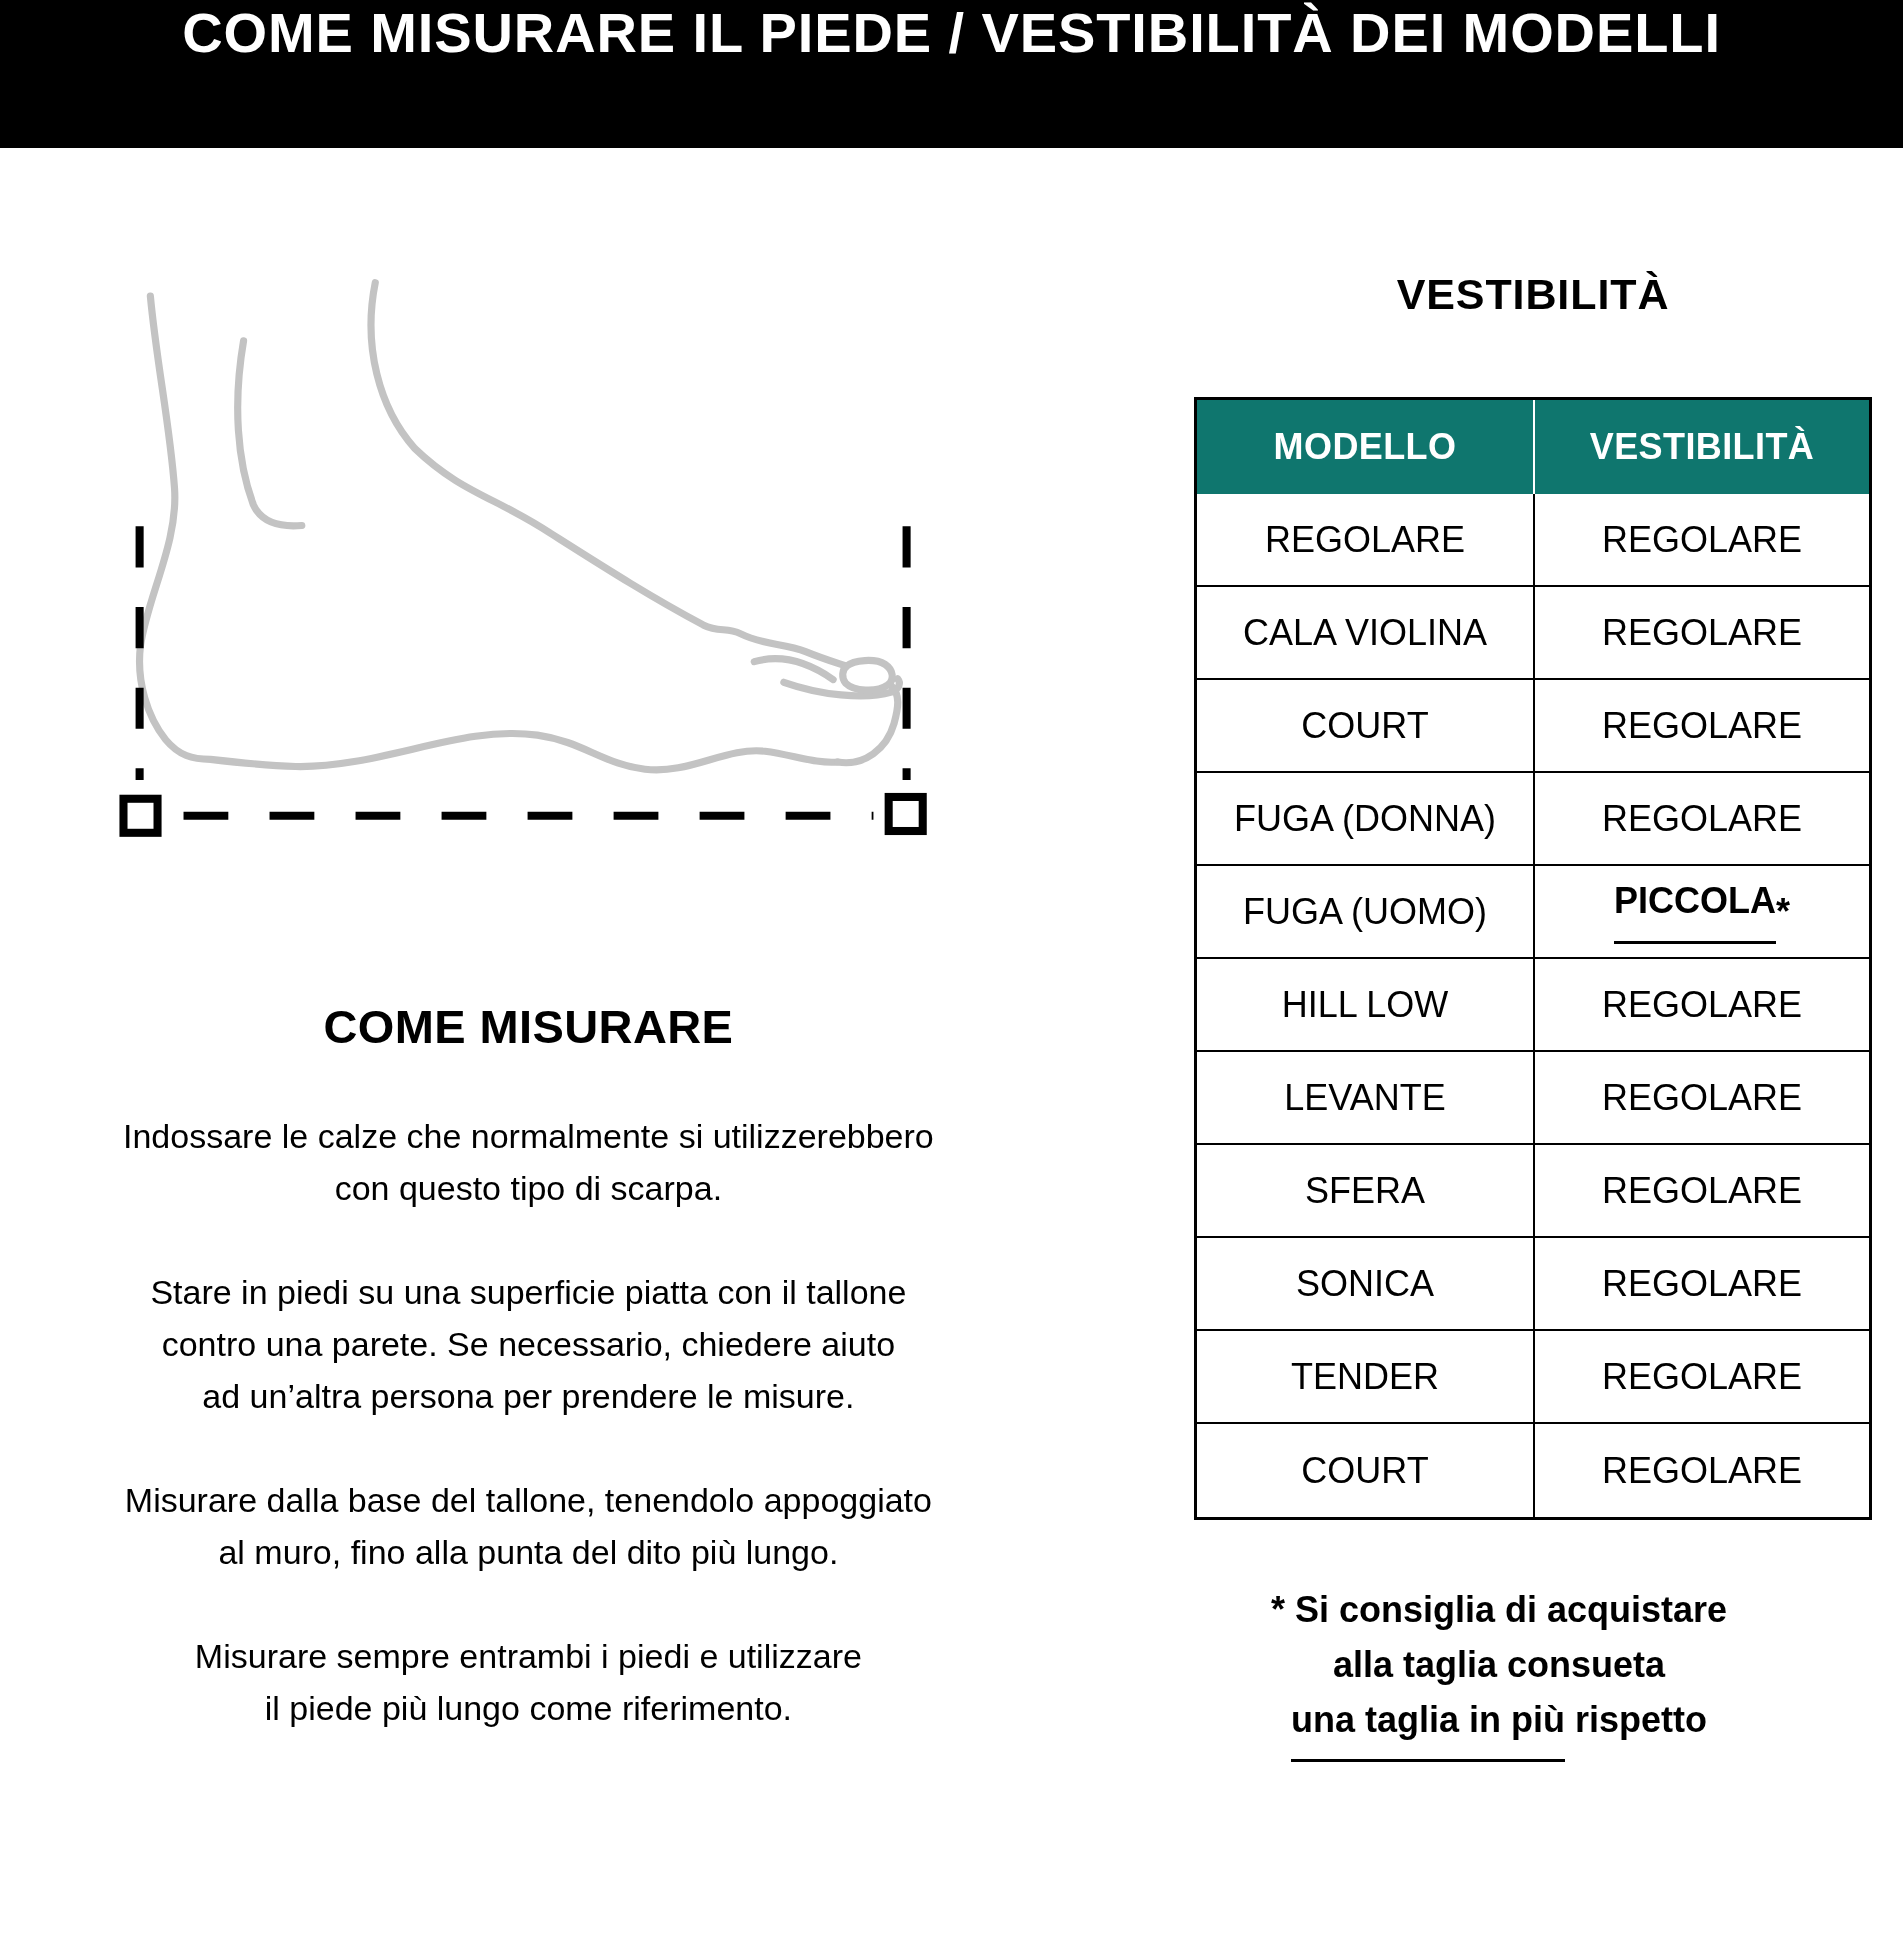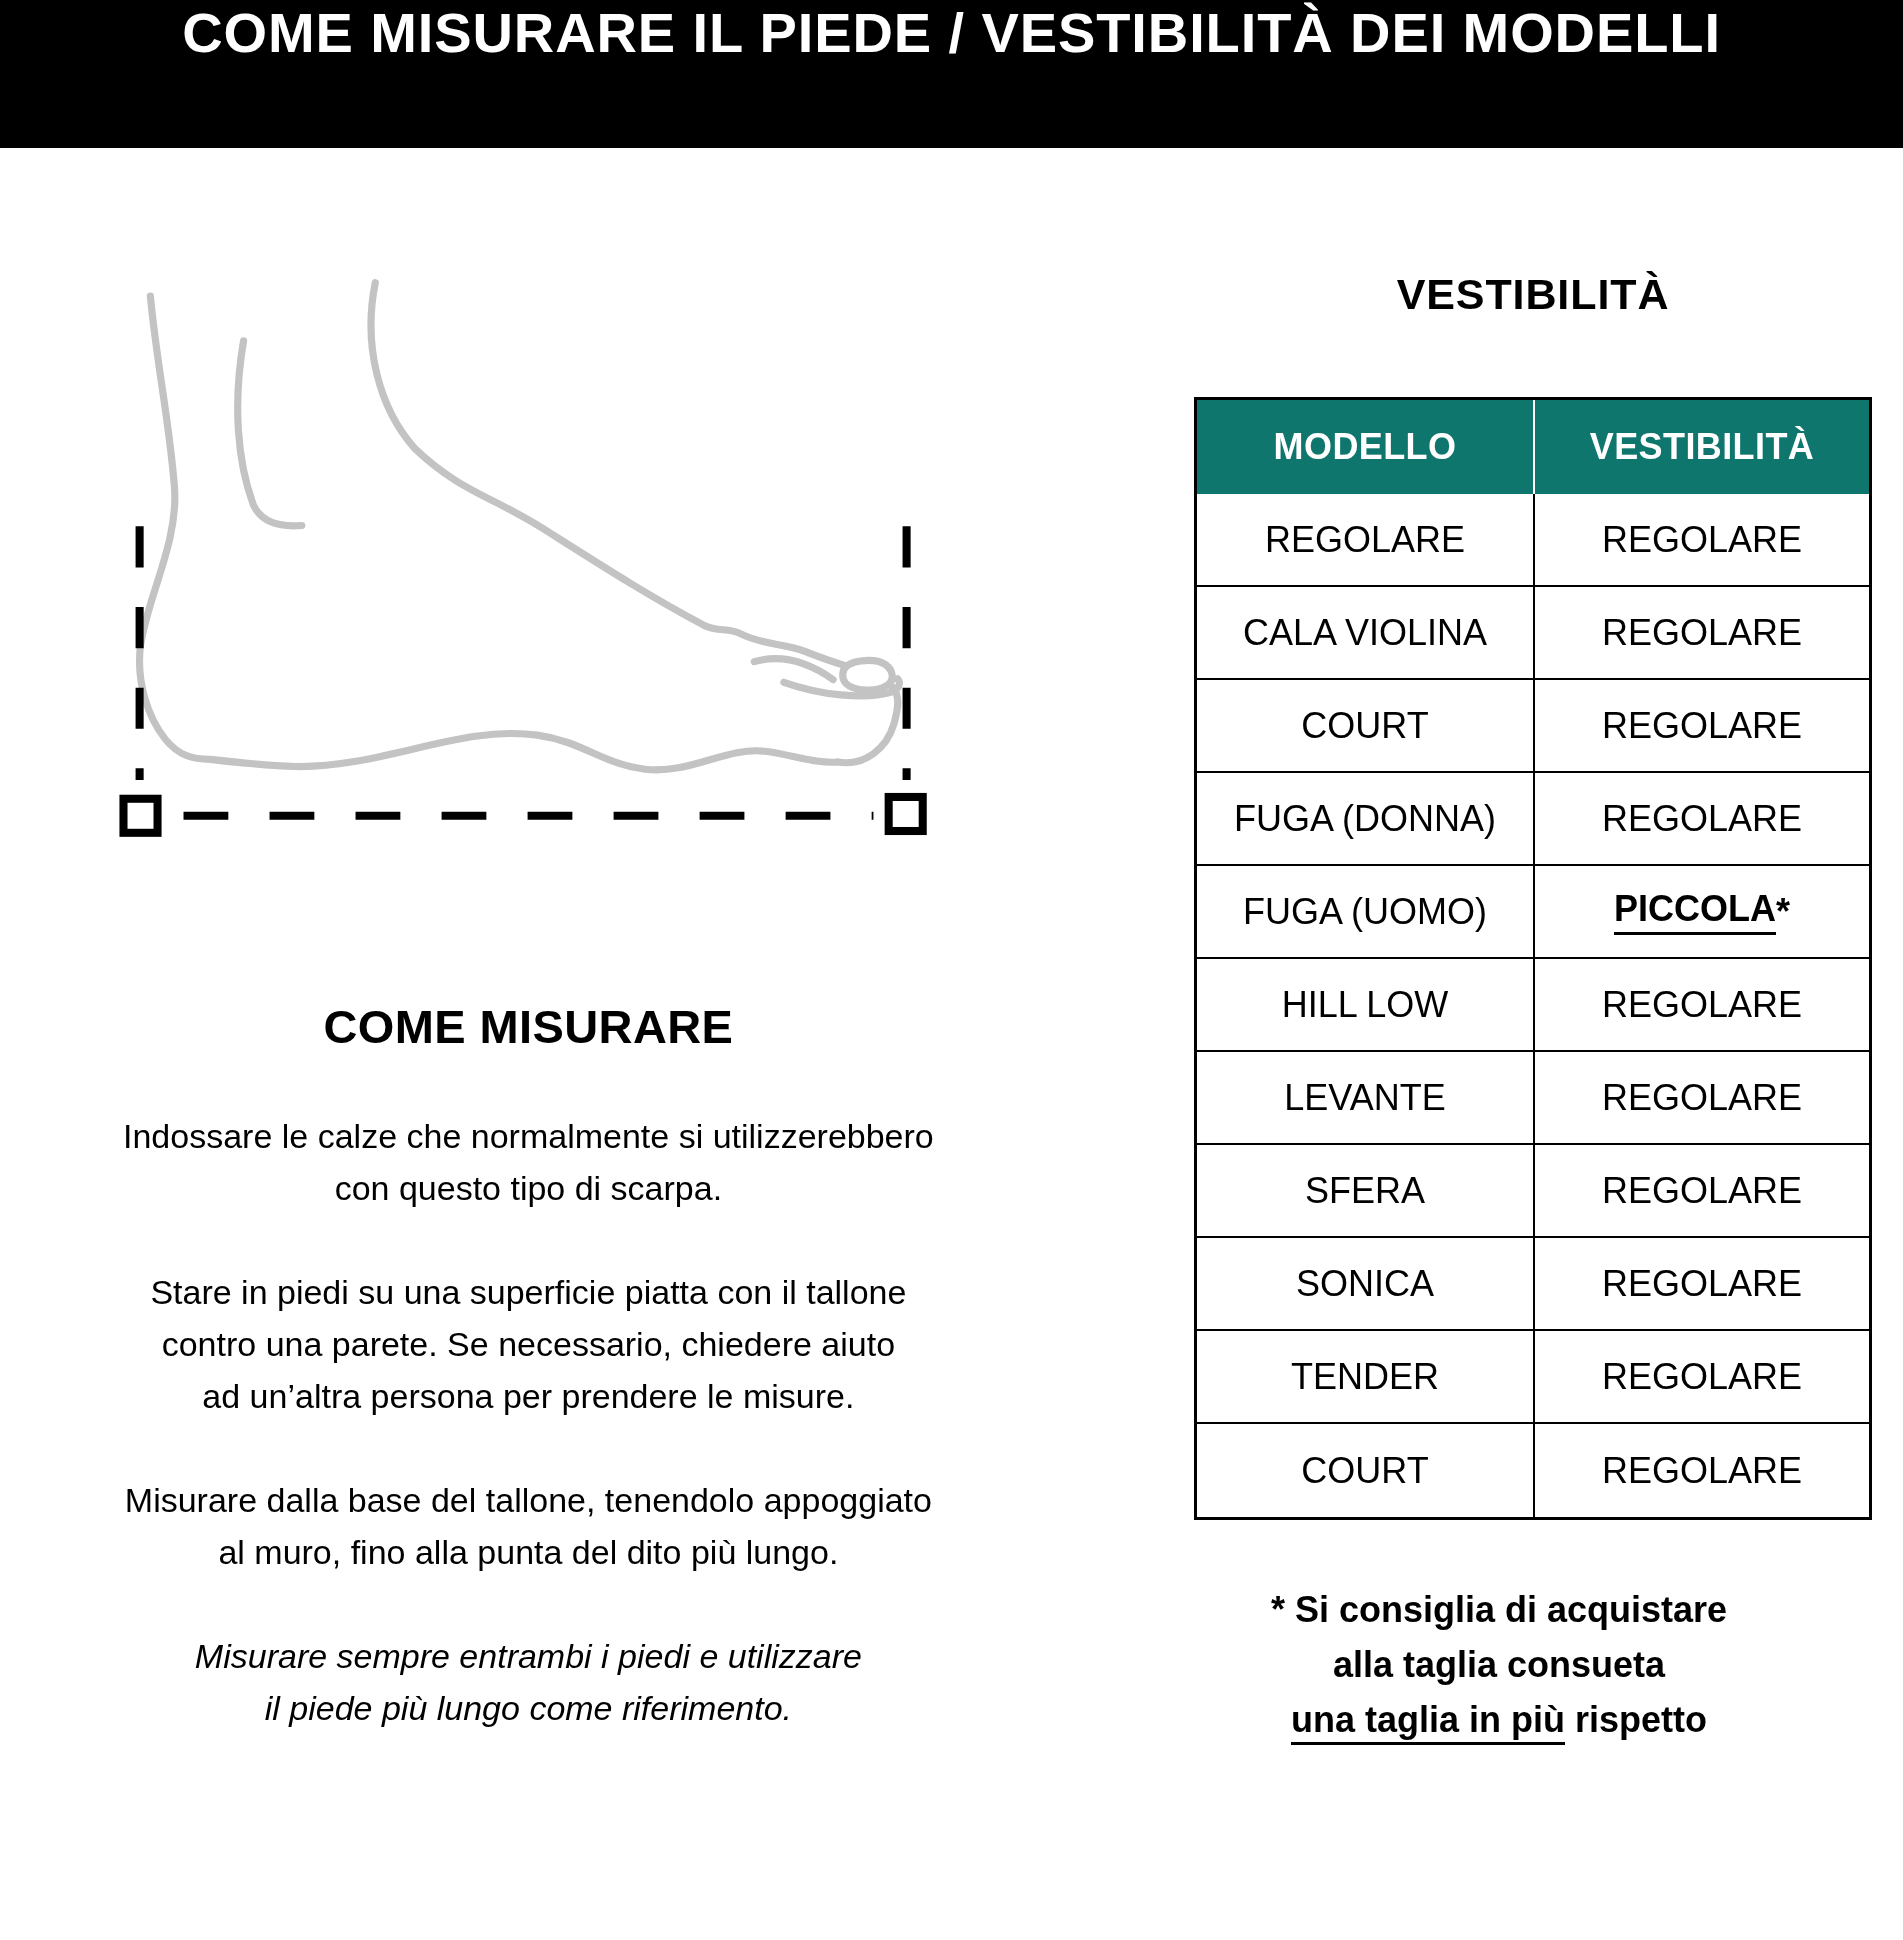--- a/index.html
+++ b/index.html
@@ -44,21 +44,21 @@
     width: 1012px;
     text-align: center;
   }
   .measure-text h2 {
     margin: 0 0 56px 0;
     font-size: 47px;
     font-weight: bold;
     letter-spacing: 0.4px;
   }
   .para { margin: 0 0 52px 0; }
-  .para:last-child { margin-bottom: 12px; font-style: italic; }
+  .para:last-child { margin-bottom: 12px; }
   .para .line {
     font-size: 34px;
     line-height: 52px;
   }
 
   
   .fit-heading {
     position: absolute;
     left: 1194px; top: 270px;
     width: 678px;
@@ -97,21 +97,21 @@
     font-size: 36px;
     text-align: center;
     box-sizing: border-box;
   }
   .trow.head .cell { font-weight: bold; letter-spacing: 0.4px; }
   .cell.c2 { border-left: 2.7px solid #000000; }
   .trow.head .cell.c2 { border-left: 2.7px solid #ffffff; }
   .fit-strong { font-weight: bold; }
   .u {
     border-bottom: 3.6px solid currentColor;
-    padding-bottom: 2px;
+    padding-bottom: 19px;
   }
 
   .footnote {
     position: absolute;
     left: 1160px; top: 1582px;
     width: 678px;
     text-align: center;
     font-weight: bold;
   }
   .fn-line {

